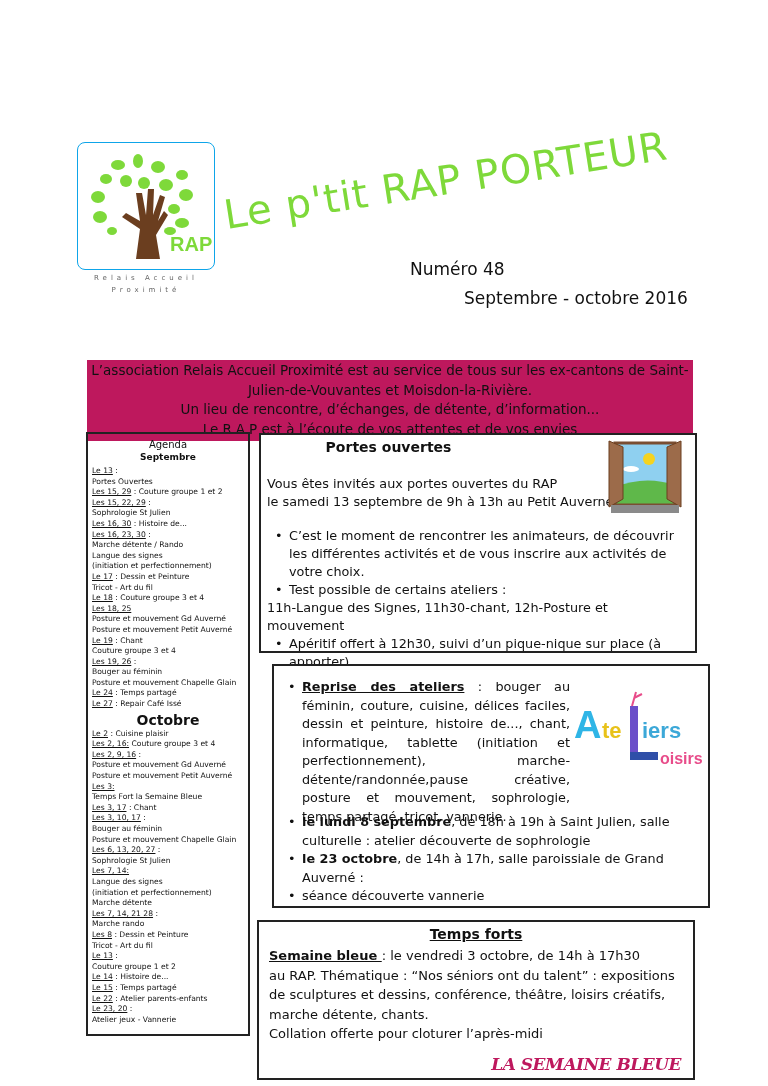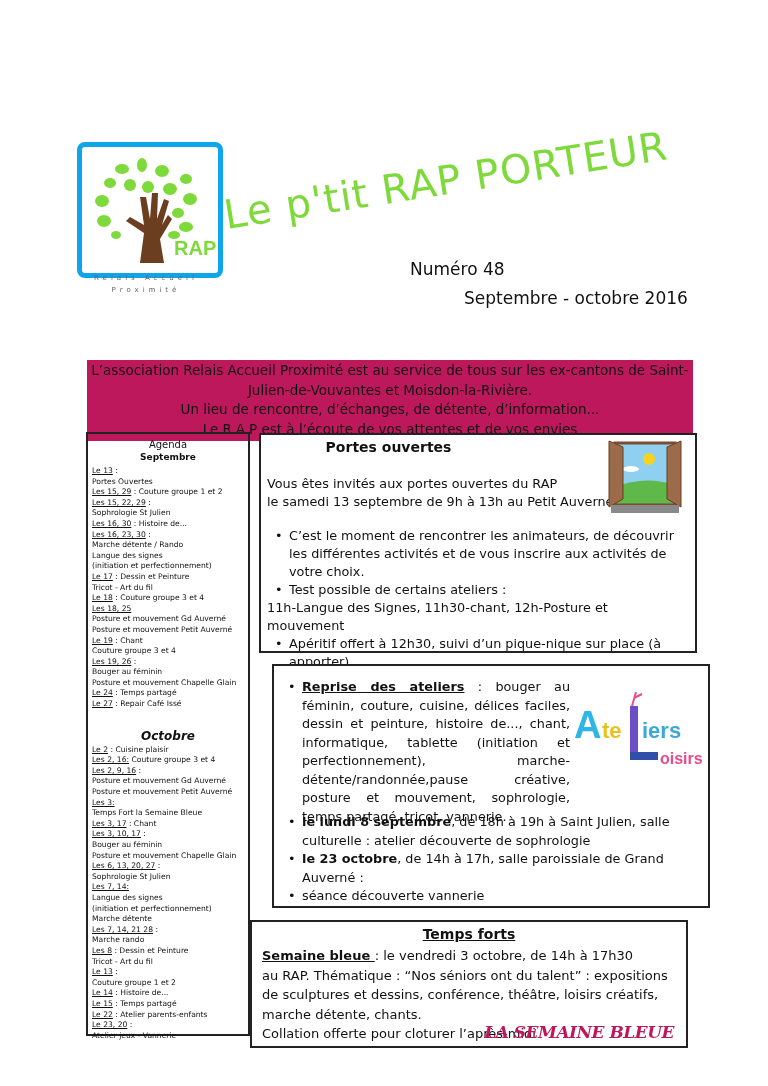--- a/index.html
+++ b/index.html
@@ -1,44 +1,44 @@
 <!DOCTYPE html>
 <html><head>
 <meta charset="utf-8">
 <style>
   html, body { margin:0; padding:0; background:#ffffff; }
   body { width:768px; height:1086px; position:relative; overflow:hidden;
          font-family:"DejaVu Sans", sans-serif; color:#111; }
   .abs { position:absolute; }
 
   
-  .logo-box { left:77px; top:142px; width:136px; height:126px; border:5px solid #0ea5e9; border-radius:8px; background:#fff; }
+  .logo-box { left:77px; top:142px; width:136px; height:126px; border:1px solid #0ea5e9; border-radius:8px; background:#fff; }
   .logo-caption { left:76px; top:272px; width:140px; text-align:center; font-size:7px; letter-spacing:4px; color:#666; line-height:12px; }
 
   
   .title { left:228px; top:192px; font-size:40px; color:#7ed93a; transform:rotate(-9deg); transform-origin:left bottom; white-space:nowrap; letter-spacing:1px; }
   .numero { left:410px; top:259px; font-size:17px; }
   .date { left:464px; top:288px; font-size:17px; }
 
   
   .intro { left:87px; top:338px; width:606px; height:80px; background:#be185d; text-align:center; font-size:13.5px; line-height:19.5px; padding-top:1px;margin-top:22px; }
 
   
   .agenda { left:86px; top:432px; width:164px; height:604px; border:2px solid #222; box-sizing:border-box; padding:4px 4px; font-size:7.6px; line-height:10.6px; }
   .agenda h3 { margin:0; text-align:center; font-size:10px; line-height:13px; font-weight:normal; }
   .agenda h4 { margin:0 0 2px 0; text-align:center; font-size:9px; line-height:13px; font-weight:bold; }
-  .agenda .oct { margin-top:20px; font-weight:bold; font-size:12px;font-style:italic; }
+  .agenda .oct { margin-top:4px; font-weight:bold; font-size:14px; }
   .agenda .ln { white-space:nowrap; }
   .agenda .u { text-decoration:underline;text-align:right; }
 
   
   .box { border:2px solid #222; box-sizing:border-box; background:#fff; }
   .portes { left:259px; top:433px; width:438px; height:220px; }
   .ateliers { left:272px; top:664px; width:438px; height:244px; }
-  .temps { left:250px; top:920px; width:438px; height:128px; }
+  .temps { left:257px; top:920px; width:438px; height:160px; }
 
   .p-title { left:0; top:4px; width:255px; text-align:center; font-size:14px; font-weight:bold; }
   .p-intro { left:6px; top:40px; font-size:12.8px; line-height:18px; }
   .window { right:10px; top:4px; width:80px; height:80px; }
   ul.bul { margin:0; padding:0; list-style:none; }
   ul.bul li { position:relative; padding-left:22px; }
   ul.bul li::before { content:"•"; position:absolute; left:8px; top:0; }
   .p-list { left:6px; top:92px; width:420px; font-size:12.8px; line-height:18px; }
   .p-list .plain { padding-left:0; }
   .p-list .plain::before { content:""; }

